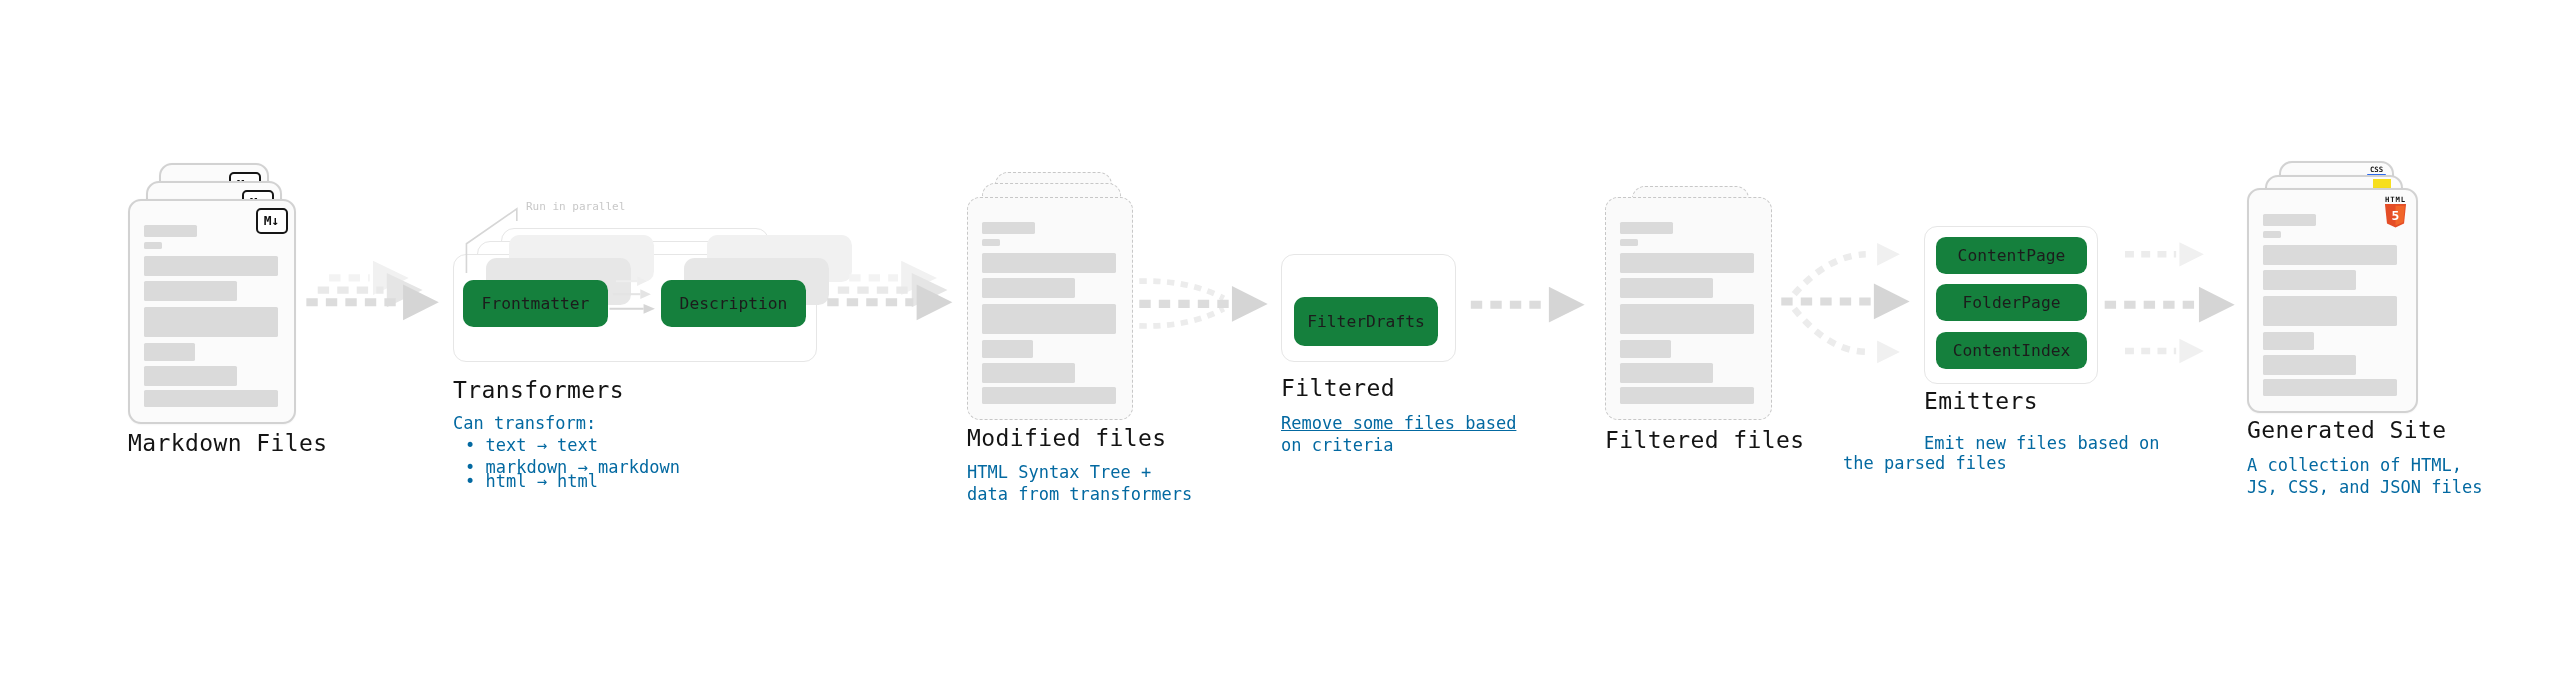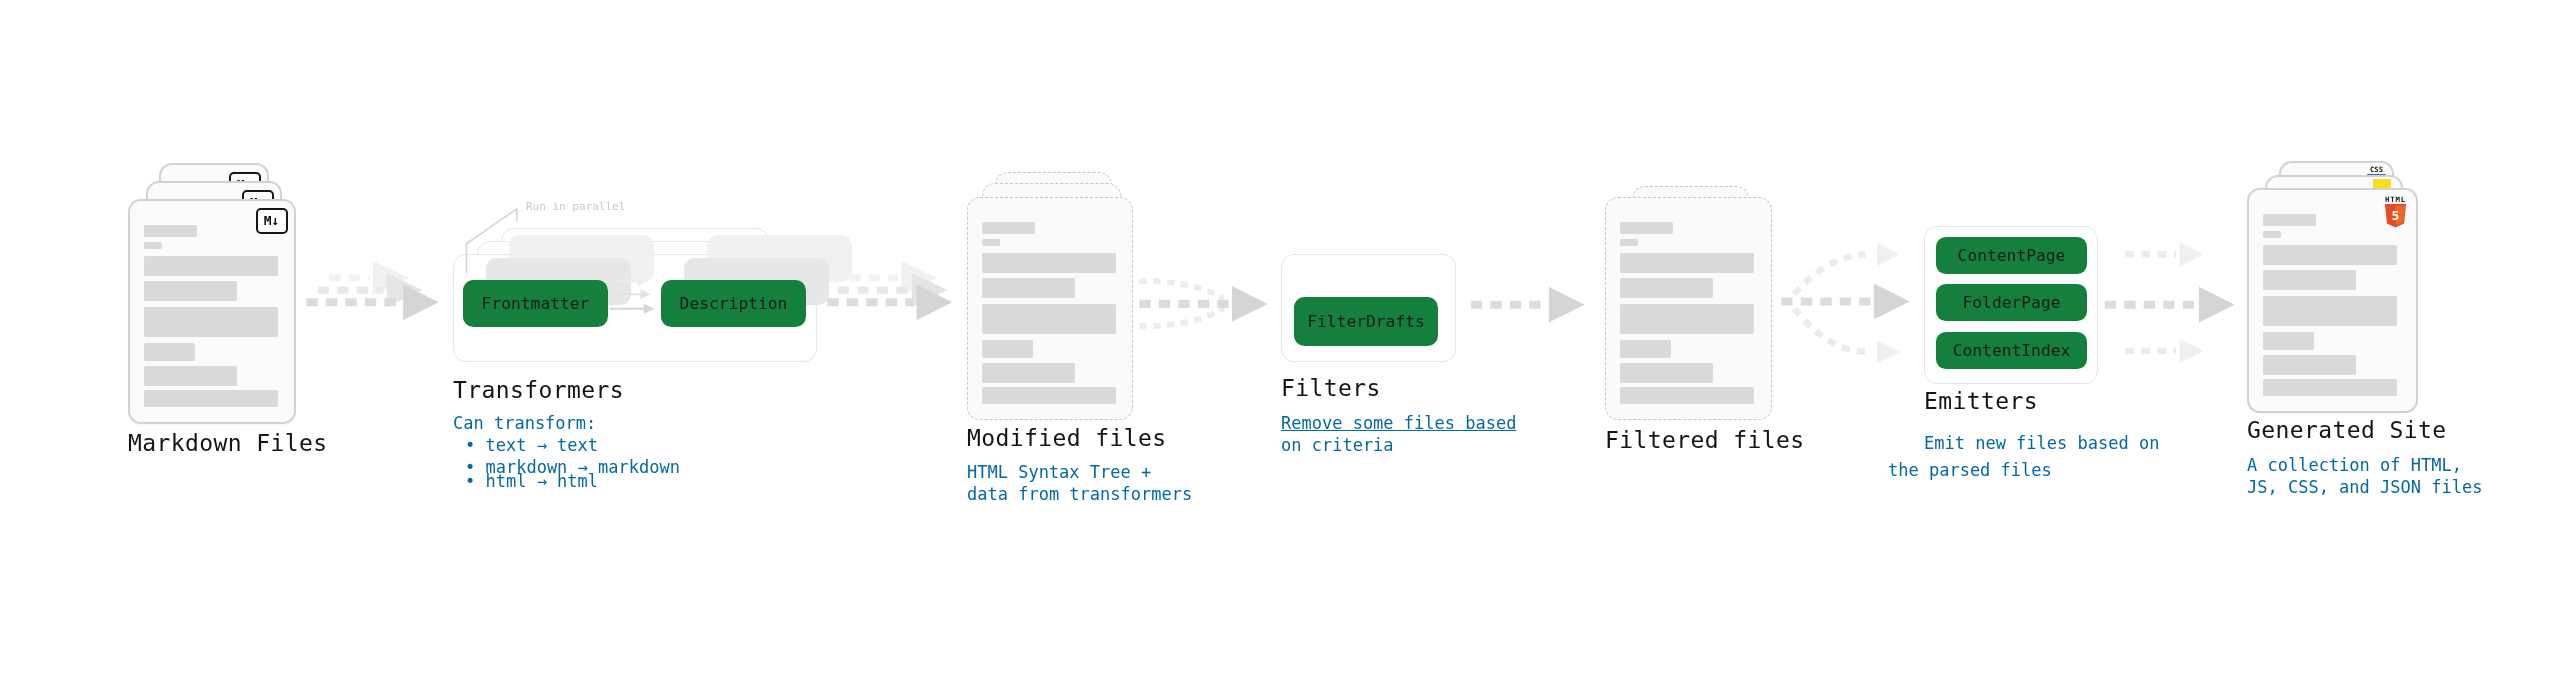--- a/index.html
+++ b/index.html
@@ -102,21 +102,21 @@
     <div class="bar b8"></div>
   </div>
   <div class="stage-title" style="left:967px;top:425px;">Modified files</div>
   <div class="stage-desc" style="left:967px;top:461px;">HTML Syntax Tree +</div>
   <div class="stage-desc" style="left:967px;top:483px;">data from transformers</div>
 </div>
 
 <div>
   <div class="box" style="left:1281px;top:254px;width:173px;height:106px;"></div>
   <div class="pill" style="left:1294px;top:280px;width:144px;height:49px;margin-top:17px;">FilterDrafts</div>
-  <div class="stage-title" style="left:1281px;top:375px;">Filters</div>
+  <div class="stage-title" style="left:1281px;top:375px;">Filtered</div>
   <div class="stage-desc" style="left:1281px;top:412px;text-decoration:underline;">Remove some files based</div>
   <div class="stage-desc" style="left:1281px;top:434px;">on criteria</div>
 </div>
 
 <div>
   <div class="doc dashed" style="left:1632px;top:186px;width:115px;height:89px;"></div>
   <div class="doc dashed" style="left:1605px;top:197px;width:165px;height:221px;">
     <div class="bar b1"></div>
     <div class="bar b2"></div>
     <div class="bar b3"></div>
@@ -129,21 +129,21 @@
   <div class="stage-title" style="left:1605px;top:427px;">Filtered files</div>
 </div>
 
 <div>
   <div class="box" style="left:1924px;top:226px;width:172px;height:156px;"></div>
   <div class="pill" style="left:1936px;top:237px;width:151px;height:37px;border-radius:9.8px;">ContentPage</div>
   <div class="pill" style="left:1936px;top:284px;width:151px;height:37px;border-radius:9.8px;">FolderPage</div>
   <div class="pill" style="left:1936px;top:332px;width:151px;height:37px;border-radius:9.8px;">ContentIndex</div>
   <div class="stage-title" style="left:1924px;top:388px;">Emitters</div>
   <div class="stage-desc" style="left:1924px;top:432px;">Emit new files based on</div>
-  <div class="stage-desc" style="left:1888px;top:452px;margin-top:7px;">the parsed files</div>
+  <div class="stage-desc" style="left:1843px;top:452px;">the parsed files</div>
 </div>
 
 <div>
   <div class="doc" style="left:2279px;top:161px;width:111px;height:93px;">
     <div class="cssbadge">
       <div class="t">CSS</div>
       <div class="u"></div>
     </div>
   </div>
   <div class="doc" style="left:2265px;top:175px;width:134px;height:93px;">

